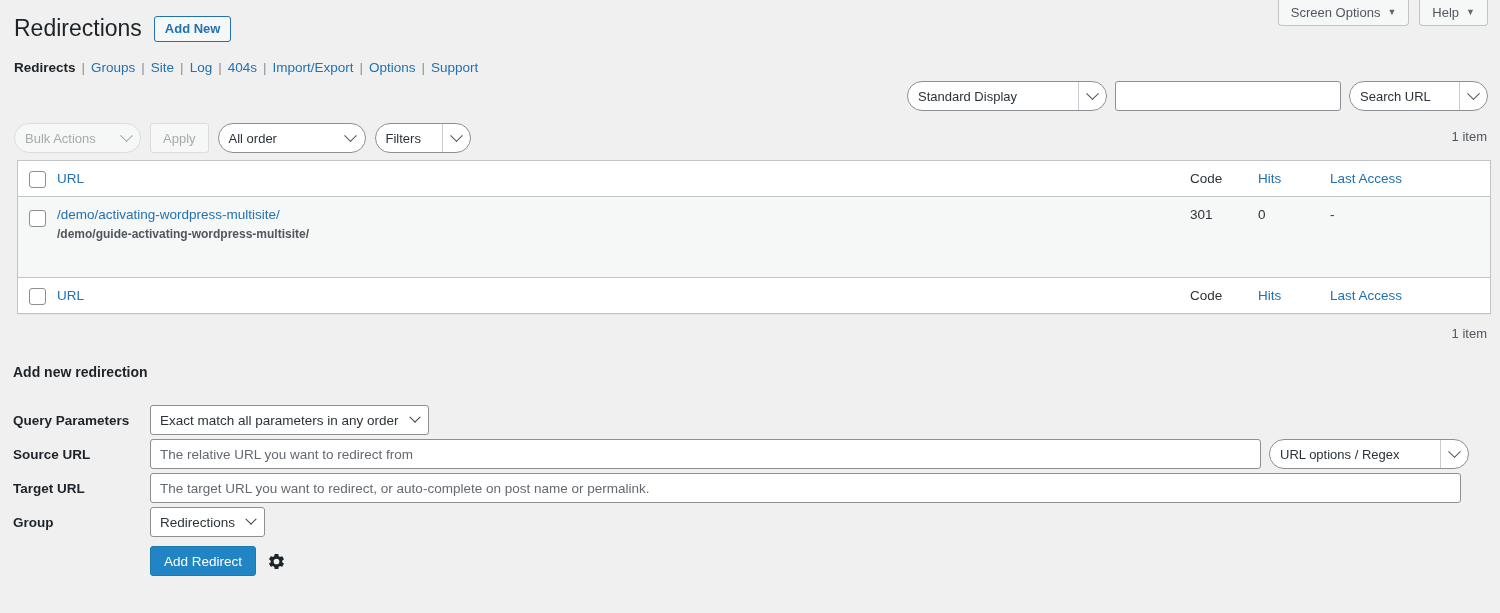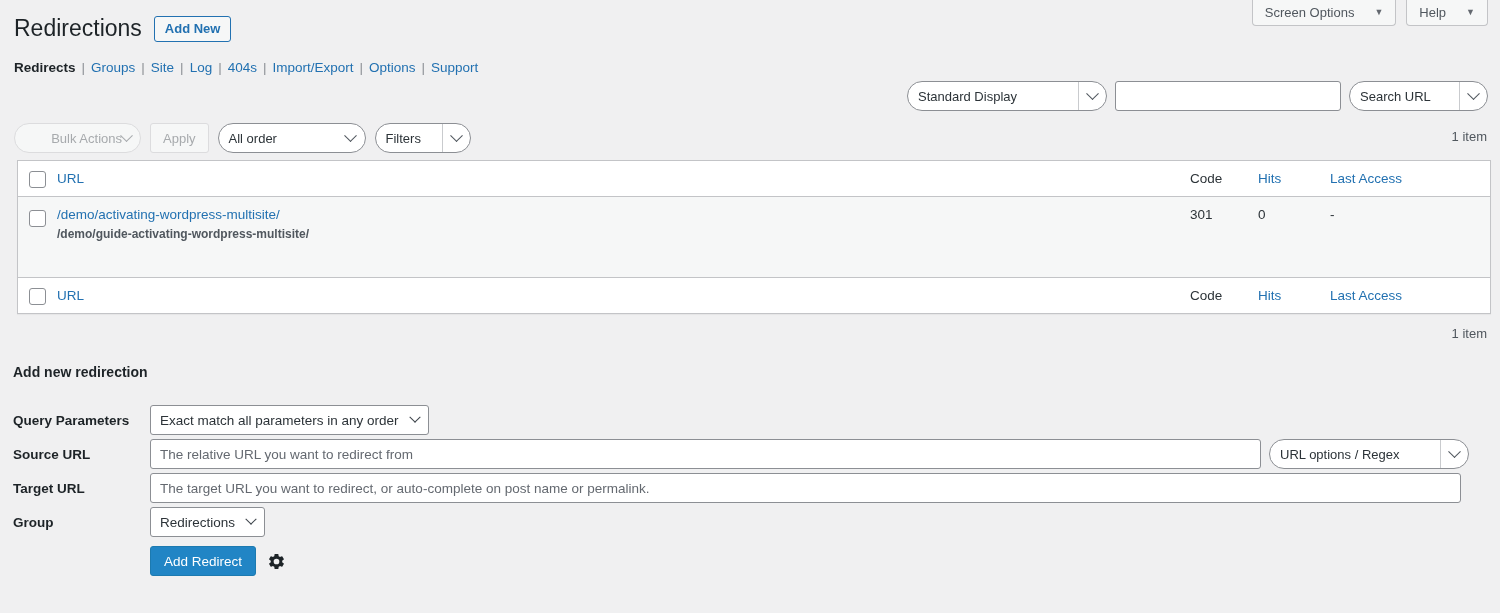--- a/index.html
+++ b/index.html
@@ -22,21 +22,21 @@
   }
   .topbtn {
     background: #f6f7f7;
     border: 1px solid #c3c4c7;
     border-top: none;
     border-radius: 0 0 4px 4px;
     height: 26px;
     padding: 0 12px;
     font-size: 13px;
     color: #50575e;
-    display: flex; align-items: center; gap: 20px;
+    display: flex; align-items: center; gap: 7px;
     cursor: pointer;
     white-space: nowrap;
   }
   .caret { font-size: 9px; line-height: 1; color: #646970; }
 
   
   .headrow {
     position: absolute; top: 14px; left: 14px;
     display: flex; align-items: center; gap: 12px;
   }
@@ -121,21 +121,21 @@
     position: absolute; top: 123px; left: 14px;
     display: flex; align-items: center; gap: 9px;
   }
   .selbox.disabled {
     border-color: #dcdcde;
     background: #f6f7f7;
     color: #a7aaad;
     cursor: default;
   }
   .selbox.disabled .chev { border-color: #a7aaad; }
-  #bulk-select { width: 127px; text-align: right; }
+  #bulk-select { width: 127px; }
   #bulk-select .lbl { flex: 1; padding-right: 0; }
   #bulk-select .arrowsm { padding-right: 9px; display:flex; align-items:center;}
   .applybtn {
     height: 30px;
     border: 1px solid #dcdcde;
     background: #f6f7f7;
     border-radius: 3px;
     color: #a7aaad;
     font-size: 13px;
     padding: 0 12px;

